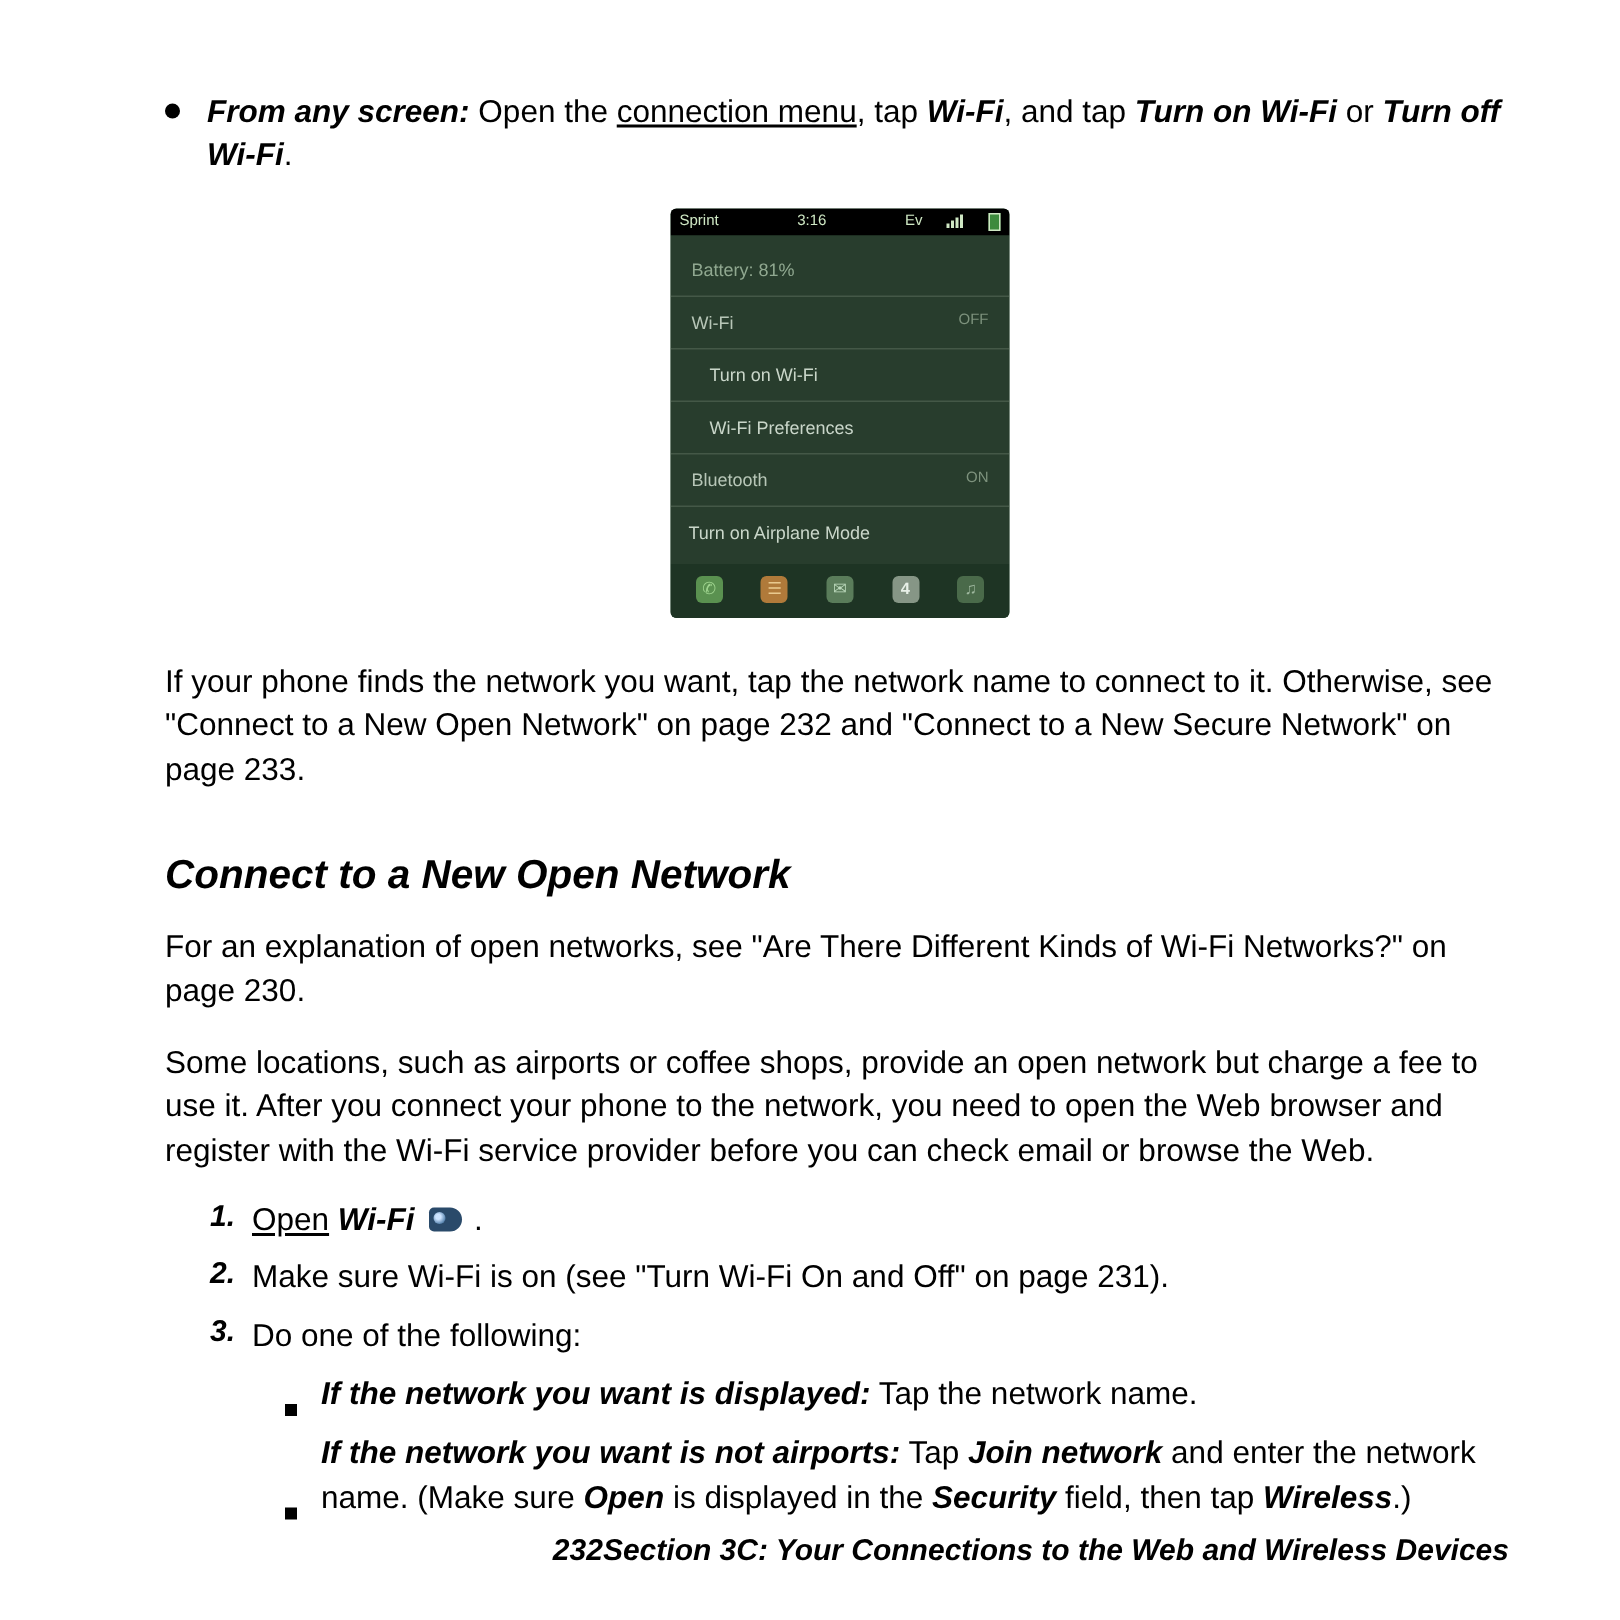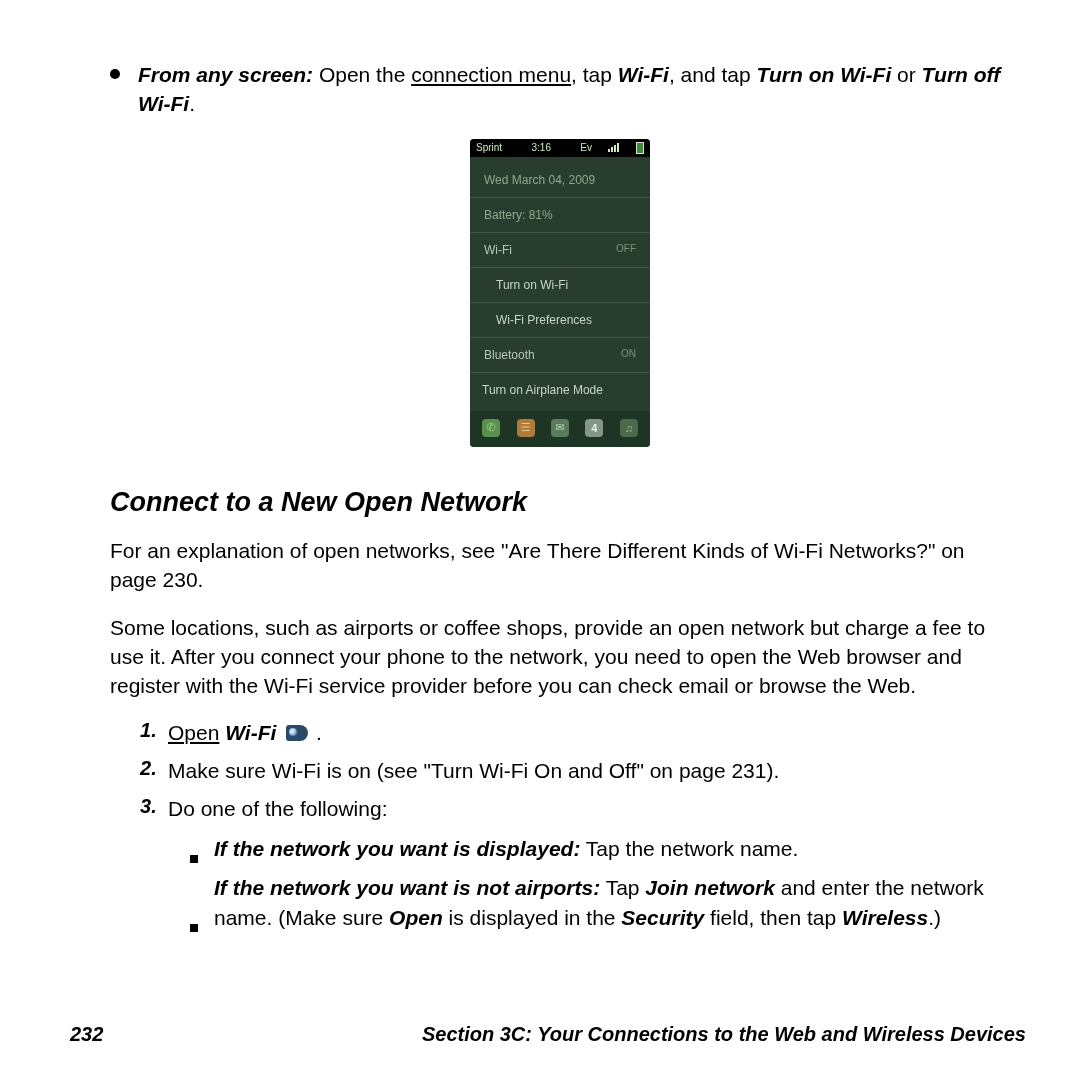--- a/index.html
+++ b/index.html
@@ -49,21 +49,21 @@
     line-height: 1.4;
   }
   .bi { font-style: italic; font-weight: bold; }
   .ul { text-decoration: underline; }
   .screenshot-wrap {
     display: flex;
     justify-content: center;
     margin: 20px 0 28px 0;
   }
   .phone {
-    width: 180px;
+    width: 226px;
     background: #2b4a32;
     border-radius: 4px;
     overflow: hidden;
     font-family: Arial, Helvetica, sans-serif;
     color: #c9d6c9;
   }
   .phone .statusbar {
     display: flex;
     justify-content: space-between;
     align-items: center;
@@ -173,23 +173,23 @@
     position:absolute;
     left:3px; top:3px;
     width:8px; height:8px;
     border-radius:50%;
     background: radial-gradient(circle at 40% 40%, #cde4ff 25%, #5a86b0 70%);
   }
   .footer {
     position: absolute;
     bottom: 34px;
     left: 70px;
-    right: 54px;
-    display: flex;
-    justify-content: space-between;
+    right: 74px;
+    display: flex;
+    justify-content: flex-end;
     font-style: italic;
     font-weight: bold;
     font-size: 20px;
   }
 </style>
 </head>
 <body>
 
 <div class="page">
   <div class="content">
@@ -212,23 +212,20 @@
                 <span></span>
                 <span></span>
                 <span></span>
                 <span></span>
               </span>
             <span class="batt-icon"></span>
           </span>
         </div>
         <div class="menu">
           <div class="mrow head">
-              <span>Wed March 04, 2009</span>
-            </div>
-          <div class="mrow head">
               <span>Battery: 81%</span>
             </div>
           <div class="mrow">
             <span>Wi-Fi</span>
             <span class="state">OFF</span>
           </div>
           <div class="mrow indent">
               <span>Turn on Wi-Fi</span>
             </div>
           <div class="mrow indent">
@@ -247,20 +244,21 @@
           <div class="ico contact-ico">☰</div>
           <div class="ico mail-ico">✉</div>
           <div class="ico cal-ico">
               <span>4</span>
             </div>
           <div class="ico music-ico">♫</div>
         </div>
       </div>
     </div>
 
+    <div class="para">If your phone finds the network you want, tap the network name to connect to it. Otherwise, see "Connect to a New Open Network" on page 232 and "Connect to a New Secure Network" on page 233.</div>
 
     <h2 class="section">Connect to a New Open Network</h2>
 
     <div class="para">For an explanation of open networks, see "Are There Different Kinds of Wi-Fi Networks?" on page 230.</div>
     <div class="para">Some locations, such as airports or coffee shops, provide an open network but charge a fee to use it. After you connect your phone to the network, you need to open the Web browser and register with the Wi-Fi service provider before you can check email or browse the Web.</div>
 
     <ol class="steps">
       <li>
         <div class="step-body">
           <span class="ul">Open</span>

